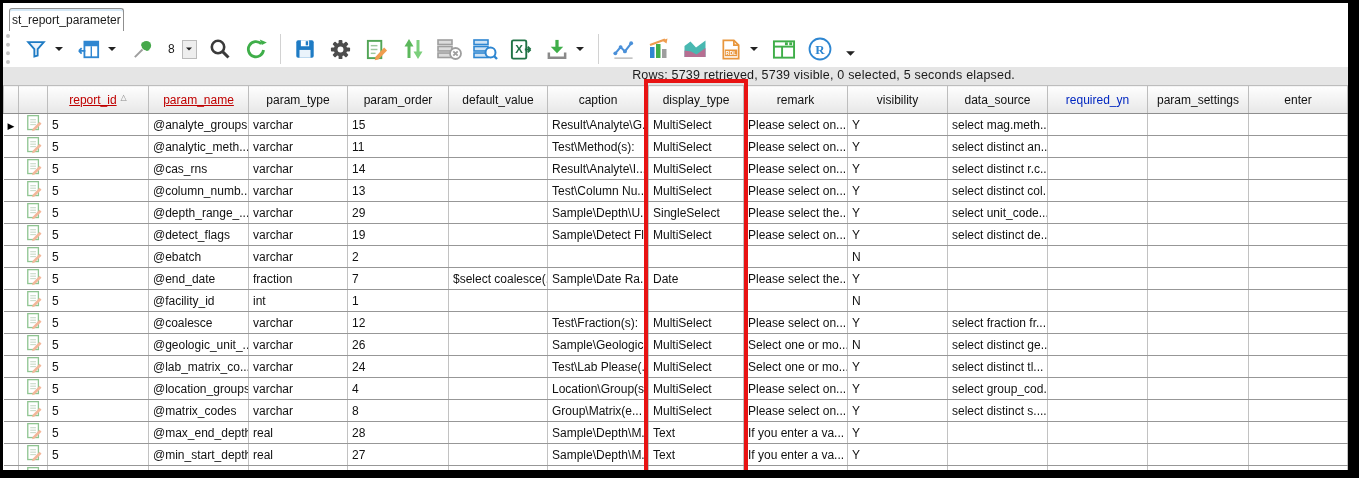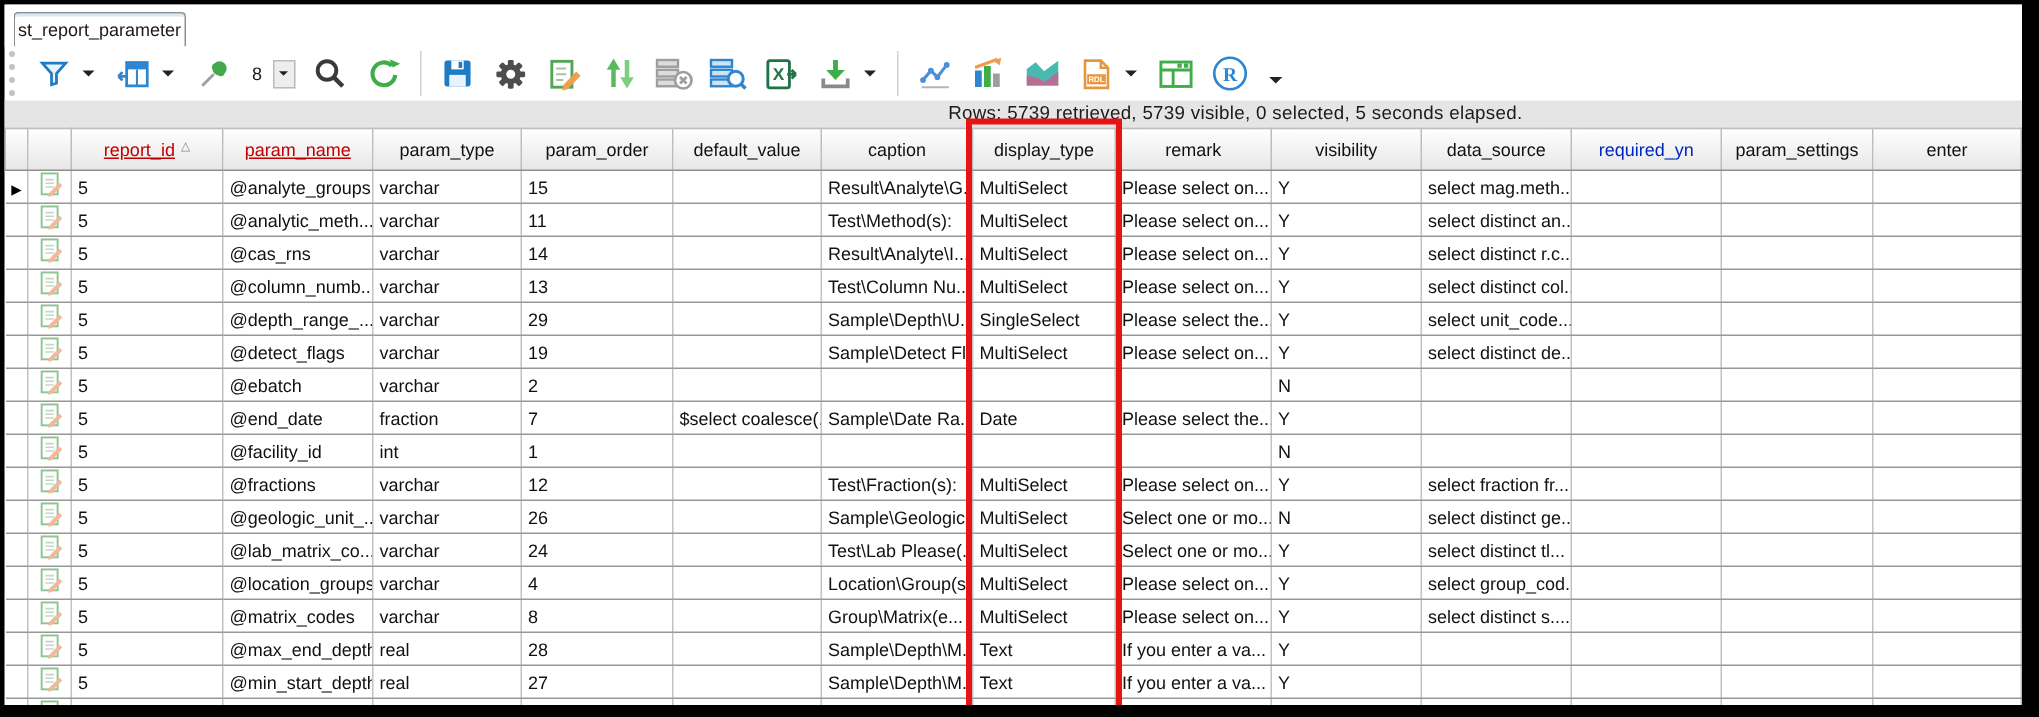--- a/index.html
+++ b/index.html
@@ -585,21 +585,21 @@
               <td class="c-icon">
   <svg width="17" height="18" viewBox="0 0 20 22">
     <rect x="3" y="2" width="13" height="17" fill="#fff" stroke="#8fc591" stroke-width="1.6"></rect>
     <line x1="6" y1="7" x2="13" y2="7" stroke="#c5d8c6" stroke-width="1.3"></line>
     <line x1="6" y1="10" x2="13" y2="10" stroke="#c5d8c6" stroke-width="1.3"></line>
     <line x1="6" y1="13" x2="13" y2="13" stroke="#c5d8c6" stroke-width="1.3"></line>
     <path d="M9 18l8.5-8.5 2.3 2.3-8.5 8.5-3 .7z" fill="#f3b79a"></path>
   </svg>
 </td>
               <td>5</td>
-              <td>@fractions</td>
+              <td>@coalesce</td>
               <td>varchar</td>
               <td>12</td>
               <td></td>
               <td>Test\Fraction(s):</td>
               <td>MultiSelect</td>
               <td>Please select on...</td>
               <td>Y</td>
               <td>select fraction fr...</td>
               <td></td>
               <td></td>

